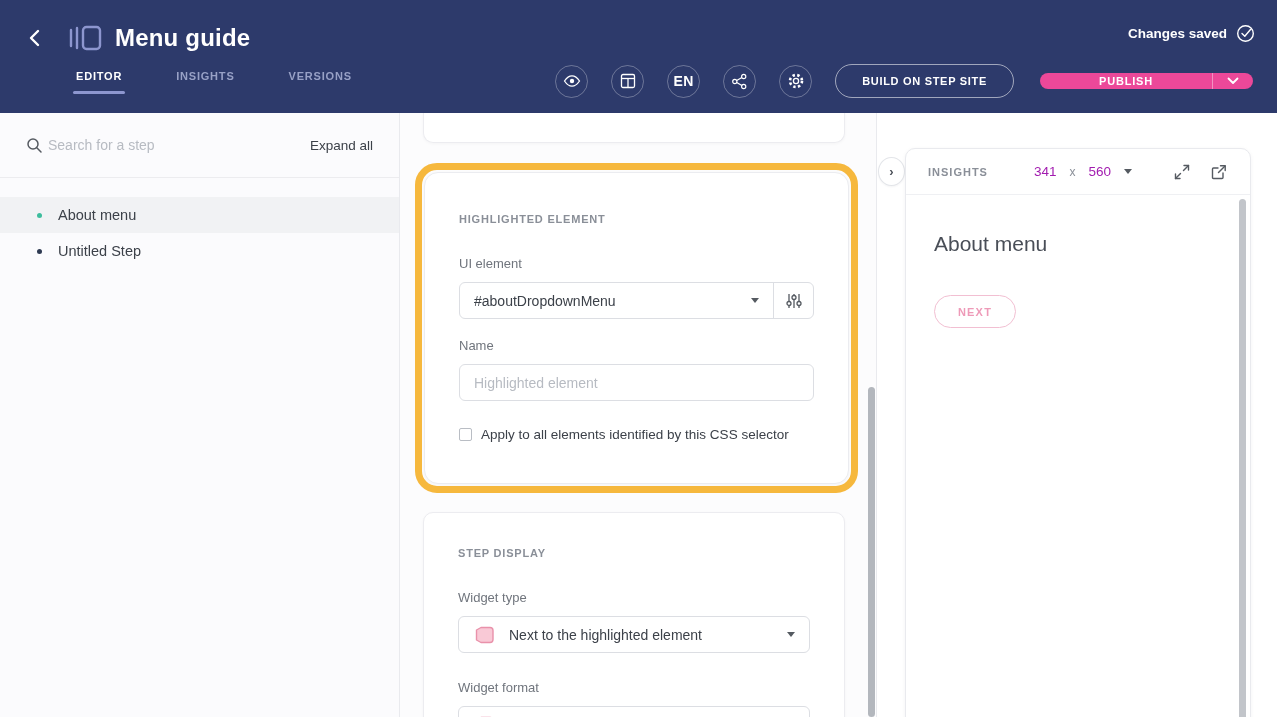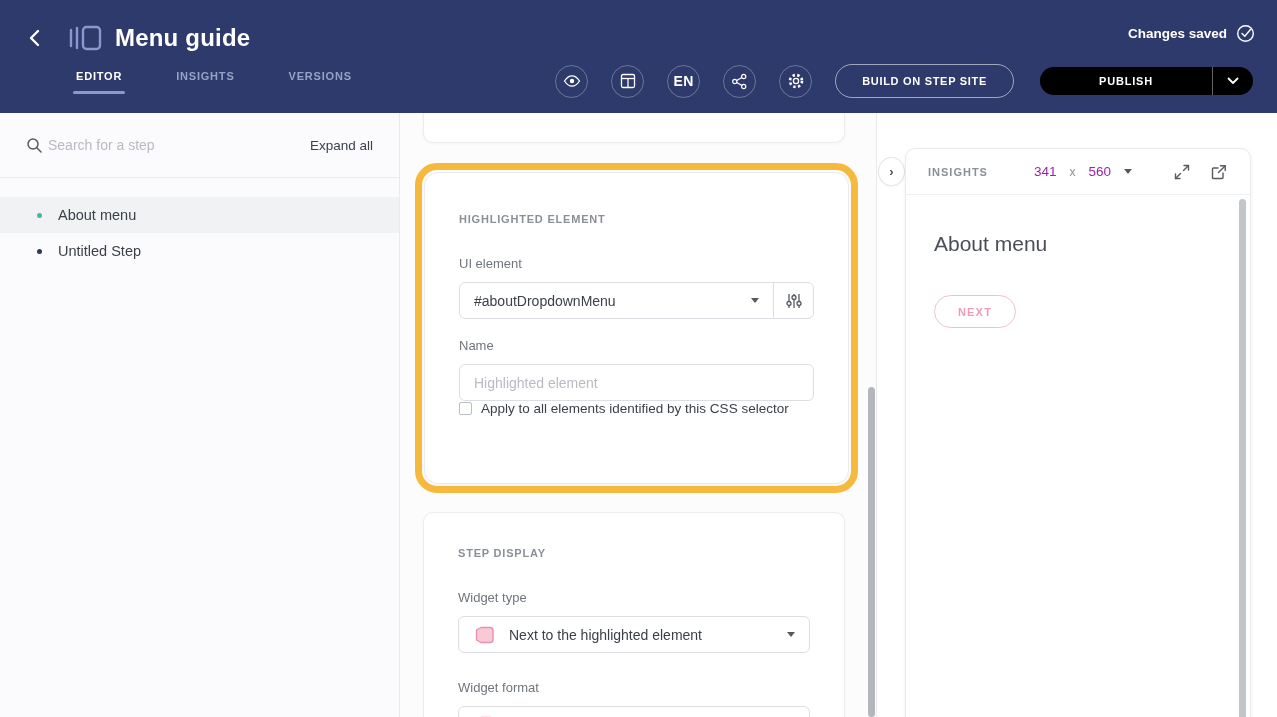--- a/index.html
+++ b/index.html
@@ -19,21 +19,21 @@
   .tab { position:relative; color:#98a1c6; font-size:11px; font-weight:700; letter-spacing:0.8px; cursor:pointer; padding:4px 1px 14px; }
   .tab.active { color:#ffffff; }
   .tab.active::after { content:""; position:absolute; left:-2px; right:-2px; bottom:2px; height:3px; background:#8d96cf; border-radius:2px; }
   .header-actions { position:absolute; right:24px; top:57px; height:48px; display:flex; align-items:center; }
   .icon-circle { width:33px; height:33px; border:1px solid rgba(255,255,255,0.3); border-radius:50%;
                  display:flex; align-items:center; justify-content:center; margin-right:23px; cursor:pointer; }
   .lang-text { color:#fff; font-size:14px; font-weight:700; letter-spacing:0.5px; }
   .build-btn { height:34px; padding:0 26px; border:1px solid rgba(255,255,255,0.55); border-radius:17px;
                color:#fff; font-size:11px; font-weight:700; letter-spacing:0.7px; background:transparent;
                display:flex; align-items:center; margin-right:26px; cursor:pointer; white-space:nowrap; }
-  .publish-btn { height:28px; width:213px; border-radius:17px; background:#000000; display:flex; align-items:stretch; cursor:pointer; overflow:hidden; }
+  .publish-btn { height:16px; width:213px; border-radius:17px; background:#ec4899; display:flex; align-items:stretch; cursor:pointer; overflow:hidden; }
   .publish-label { flex:1; display:flex; align-items:center; justify-content:center; color:#fff; font-size:11px; font-weight:700; letter-spacing:0.8px; }
   .publish-divider { width:1px; background:rgba(255,255,255,0.4); margin:0; }
   .publish-caret { width:40px; display:flex; align-items:center; justify-content:center; }
 
   
   .sidebar { position:absolute; top:113px; left:0; width:400px; bottom:0; background:#fbfbfd; border-right:1px solid #e9eaee; }
   .search-row { height:65px; display:flex; align-items:center; padding:0 26px; border-bottom:1px solid #ececef; }
   .search-input { flex:1; border:none; outline:none; background:transparent; margin-left:5px; font-size:14px; color:#3c4149;
                   font-family:"Liberation Sans","DejaVu Sans",sans-serif; }
   .search-input::placeholder { color:#b7bbc2; }
@@ -49,21 +49,21 @@
   
   .editor-col { position:absolute; top:113px; left:400px; width:477px; bottom:0; background:#fcfcfd; border-right:1px solid #e9eaee; }
   .card { background:#fff; border:1px solid #ececf0; box-shadow:0 1px 3px rgba(40,45,60,0.04); }
   .partial-card { position:absolute; left:23px; top:0; width:422px; height:30px; border-top:none; border-radius:0 0 10px 10px; }
   .hl-wrapper { position:absolute; left:15px; top:50px; width:443px; height:330px;
                 border:7px solid #f6b83d; border-radius:22px; padding:2px; }
   .hl-card { width:100%; height:100%; background:#fff; border:1px solid #ebecf0; border-radius:14px;
              padding:40px 34px 0; box-shadow:0 1px 3px rgba(40,45,60,0.04); }
   .section-title { font-size:11px; font-weight:700; letter-spacing:0.8px; color:#8a8f98; }
   .field-label { font-size:13px; color:#70757d; }
-  .mt31 { margin-top:31px; } .mt27 { margin-top:27px; } .mt19 { margin-top:19px; } .mt11 { margin-top:11px; } .mt26 { }
+  .mt31 { margin-top:31px; } .mt27 { margin-top:27px; } .mt19 { margin-top:19px; } .mt11 { margin-top:11px; } .mt26 { margin-top:26px; }
   .select-combo { display:flex; height:37px; border:1px solid #dcdee3; border-radius:6px; background:#fff; }
   .select-main { flex:1; display:flex; align-items:center; padding:0 14px; cursor:pointer; }
   .select-text { font-size:14px; color:#3c4149; }
   .caret-down { width:0; height:0; border-left:4px solid transparent; border-right:4px solid transparent; border-top:5px solid #555a61; margin-left:auto; }
   .combo-btn { width:40px; border-left:1px solid #dcdee3; display:flex; align-items:center; justify-content:center; cursor:pointer; }
   .text-input { width:100%; height:37px; border:1px solid #dcdee3; border-radius:6px; padding:0 14px; font-size:14px; color:#3c4149; outline:none;
                 font-family:"Liberation Sans","DejaVu Sans",sans-serif; }
   .text-input::placeholder { color:#b7bbc2; }
   .checkbox-row { display:flex; align-items:center; gap:9px; cursor:pointer; }
   .checkbox { width:13px; height:13px; border:1px solid #b9bdc4; border-radius:2px; background:#fff; flex:none; }

